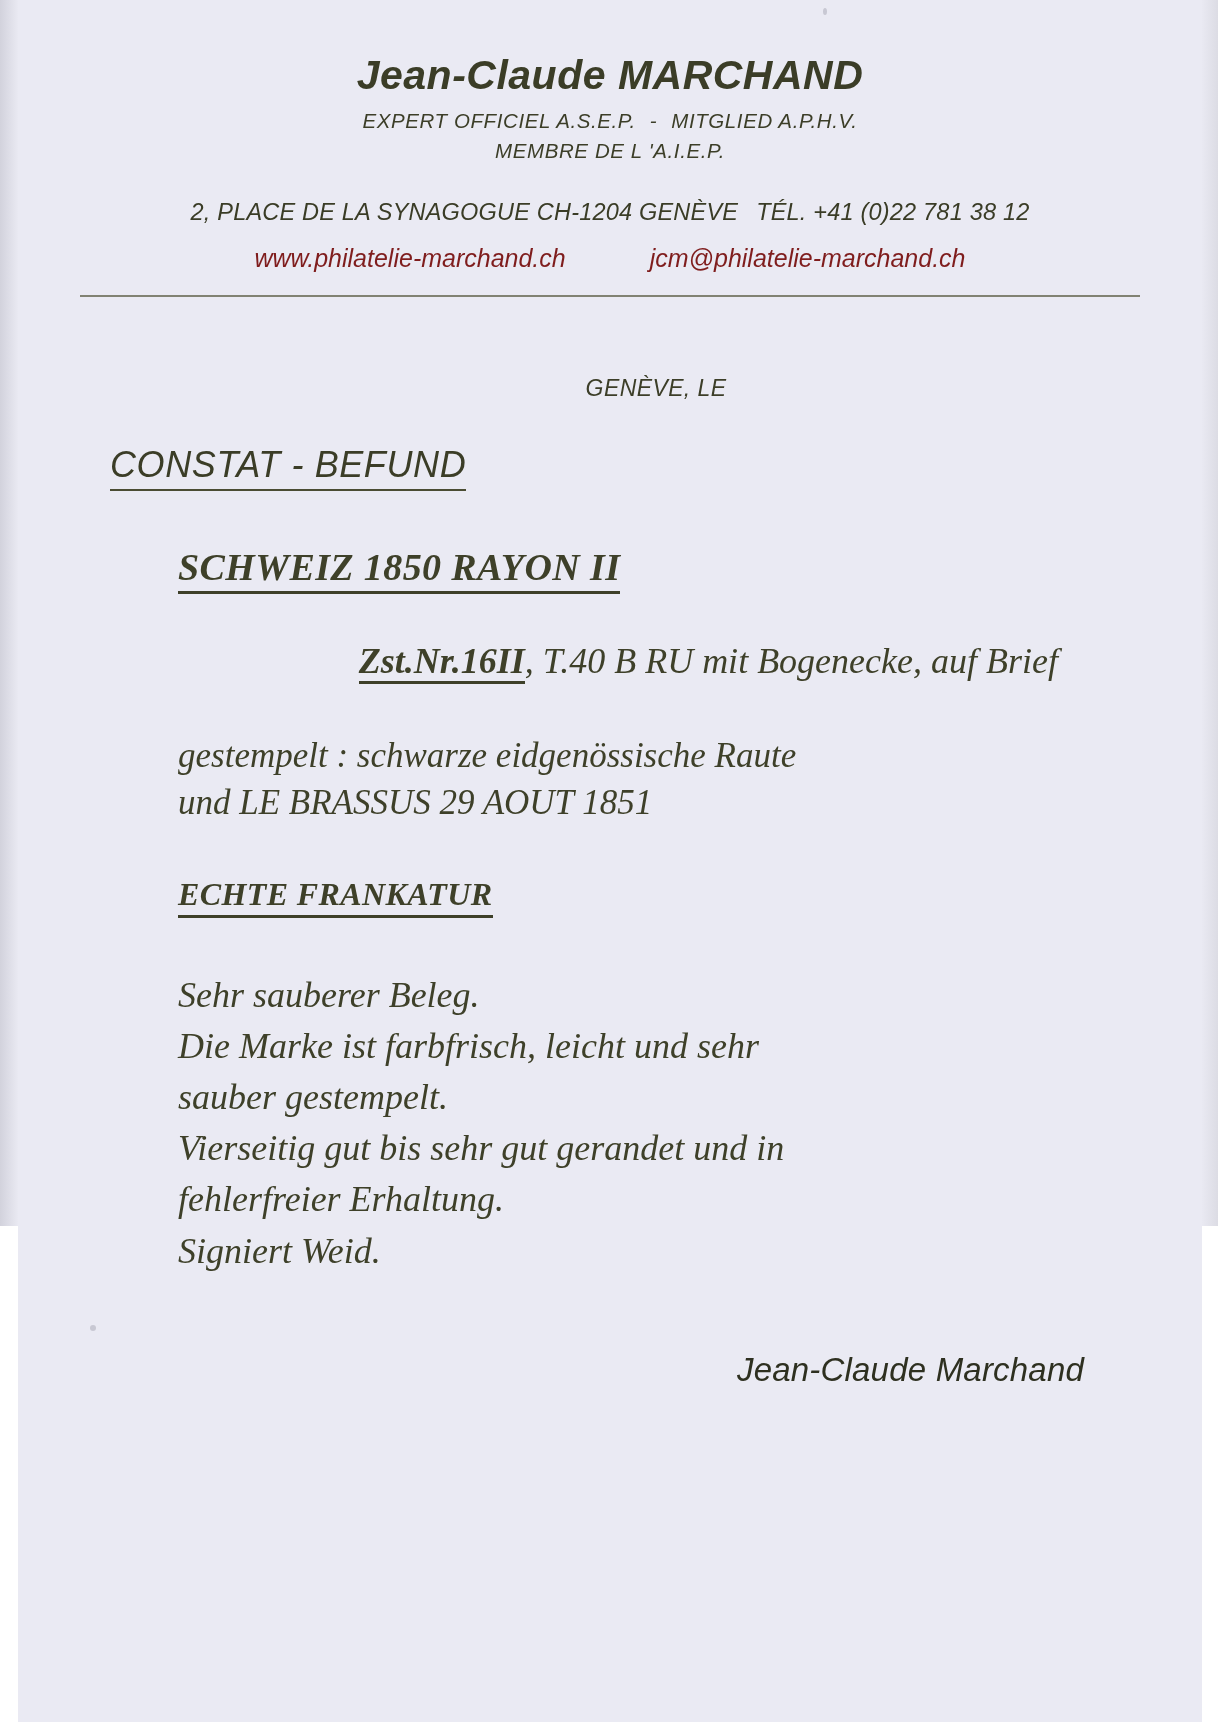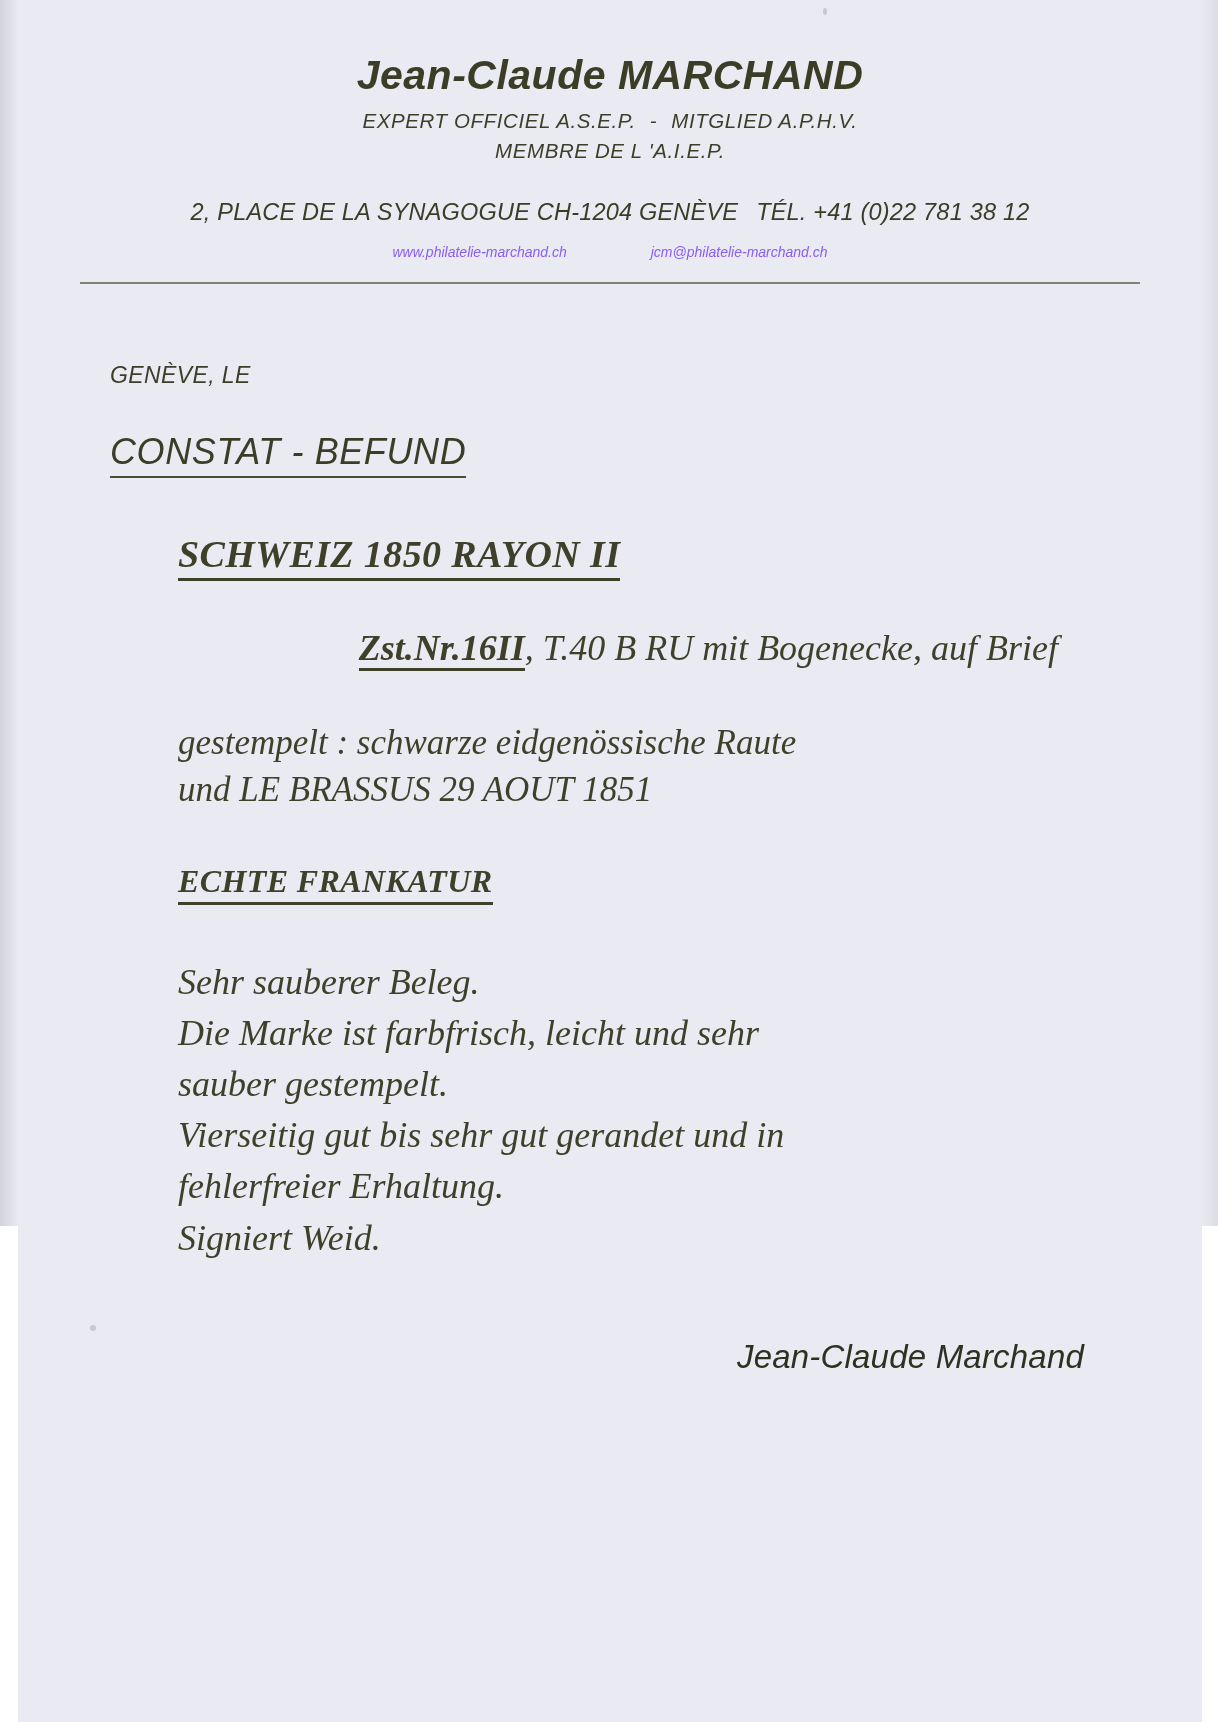--- a/index.html
+++ b/index.html
@@ -78,22 +78,22 @@
   .lh-address {
     margin-top: 36px;
     font-size: 23.5px;
     letter-spacing: 0.2px;
     color: #3a3c26;
     text-align: center;
   }
   .lh-address .gap { display: inline-block; width: 18px; }
   .lh-web {
     margin-top: 18px;
-    font-size: 14px;
-    color: #8b5cf6;
+    font-size: 25px;
+    color: #7f1d1d;
   }
   .lh-web .mail { display: inline-block; margin-left: 84px; }
 
   .rule {
     margin: 22px auto 0 auto;
     width: 1060px;
     height: 2px;
     background: #6e705a;
     opacity: 0.85;
   }
@@ -101,20 +101,21 @@
   
   .body-area {
     padding: 0 0 0 92px;
     color: #3b3d27;
   }
   .place-line {
     margin-top: 78px;
     font-size: 23px;
     letter-spacing: 0.4px;
     color: #3c3e28;
+    text-align: center;
   }
   .constat {
     margin-top: 42px;
     font-size: 36px;
     letter-spacing: 0.6px;
     display: inline-block;
     border-bottom: 2px solid #4a4c33;
     padding-bottom: 3px;
     color: #3b3d27;
   }

